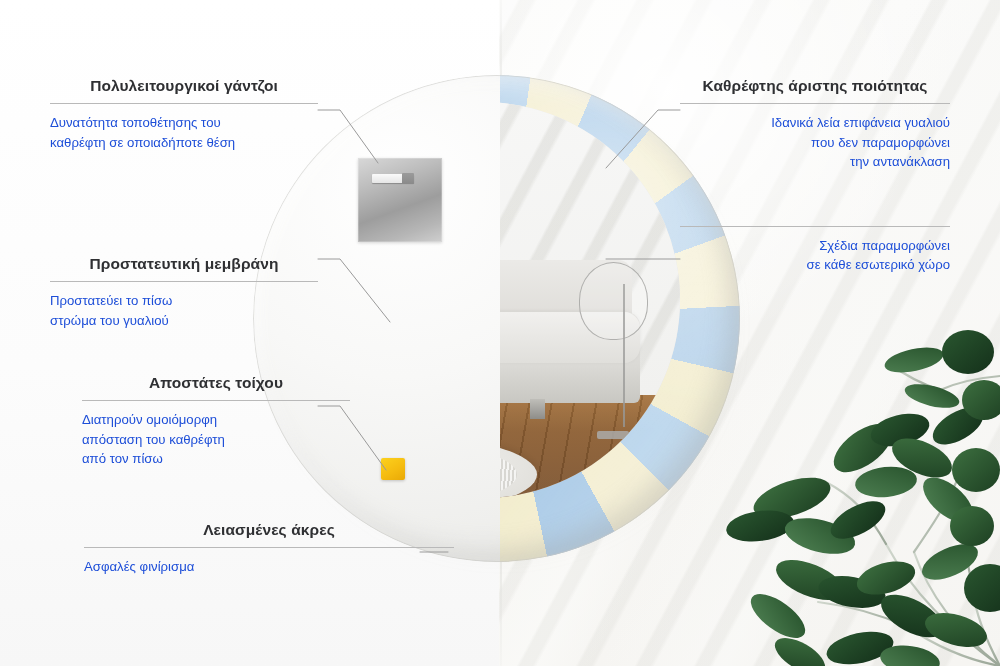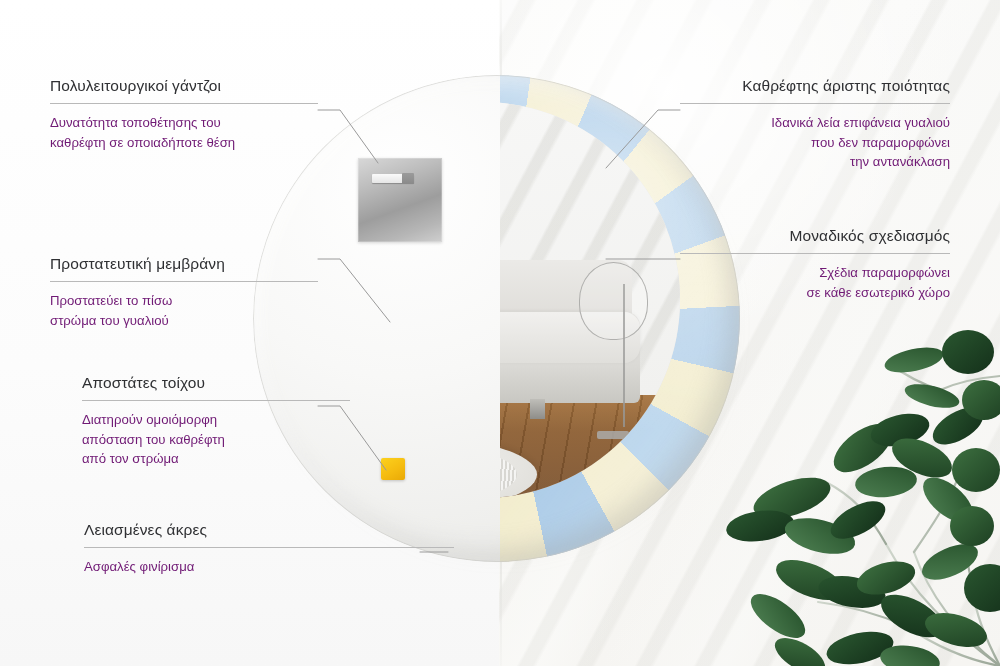--- a/index.html
+++ b/index.html
@@ -217,26 +217,26 @@
     border-radius:2px;
     box-shadow:0 1px 3px rgba(0,0,0,.20);
   }
 
   
   .callouts{position:absolute;left:0;top:0;width:1000px;height:666px;pointer-events:none;}
 
   
   .cb{position:absolute;}
   .cb .title{
-    font-size:15.5px;font-weight:normal;color:#2f3033;letter-spacing:.1px;
-    line-height:1.25;margin:0 0 8px 0;white-space:nowrap;
+    font-size:15.5px;font-weight:bold;color:#2f3033;letter-spacing:.1px;
+    line-height:1.25;margin:0 0 8px 0;white-space:nowrap;text-align:center;
   }
   .cb .rule{height:1px;background:#b9b9b9;margin:0 0 9px 0;}
   .cb .desc{
-    font-size:13.2px;color:#701a75;line-height:1.45;margin:0;font-weight:400;
+    font-size:13.2px;color:#1d4ed8;line-height:1.45;margin:0;font-weight:400;
   }
   .cb.left{text-align:left;}
   .cb.right{text-align:right;}
 
   
   #cb-hooks{left:50px;top:76px;width:268px;}
   #cb-membrane{left:50px;top:226px;width:268px;margin-top:28px;}
   #cb-spacers{left:50px;top:373px;width:268px;margin-left:32px;}
   #cb-edges{left:50px;top:520px;width:370px;margin-left:34px;}
 
@@ -336,21 +336,21 @@
       <span>στρώμα του γυαλιού</span>
     </p>
   </div>
 
   <div class="cb left" id="cb-spacers">
     <p class="title">Αποστάτες τοίχου</p>
     <div class="rule"></div>
     <p class="desc">
       <span>Διατηρούν ομοιόμορφη</span><br>
       <span>απόσταση του καθρέφτη</span><br>
-      <span>από τον στρώμα</span>
+      <span>από τον πίσω</span>
     </p>
   </div>
 
   <div class="cb left" id="cb-edges">
     <p class="title">Λειασμένες άκρες</p>
     <div class="rule"></div>
     <p class="desc">
       <span>Ασφαλές φινίρισμα</span>
     </p>
   </div>
@@ -359,21 +359,20 @@
     <p class="title">Καθρέφτης άριστης ποιότητας</p>
     <div class="rule"></div>
     <p class="desc">
       <span>Ιδανικά λεία επιφάνεια γυαλιού</span><br>
       <span>που δεν παραμορφώνει</span><br>
       <span>την αντανάκλαση</span>
     </p>
   </div>
 
   <div class="cb right" id="cb-design">
-    <p class="title">Μοναδικός σχεδιασμός</p>
     <div class="rule"></div>
     <p class="desc">
       <span>Σχέδια παραμορφώνει</span><br>
       <span>σε κάθε εσωτερικό χώρο</span>
     </p>
   </div>
 
   <svg class="foliage" viewBox="0 0 300 336">
     <defs>
       <linearGradient id="lf1" x1="0" y1="0" x2="1" y2="1">

